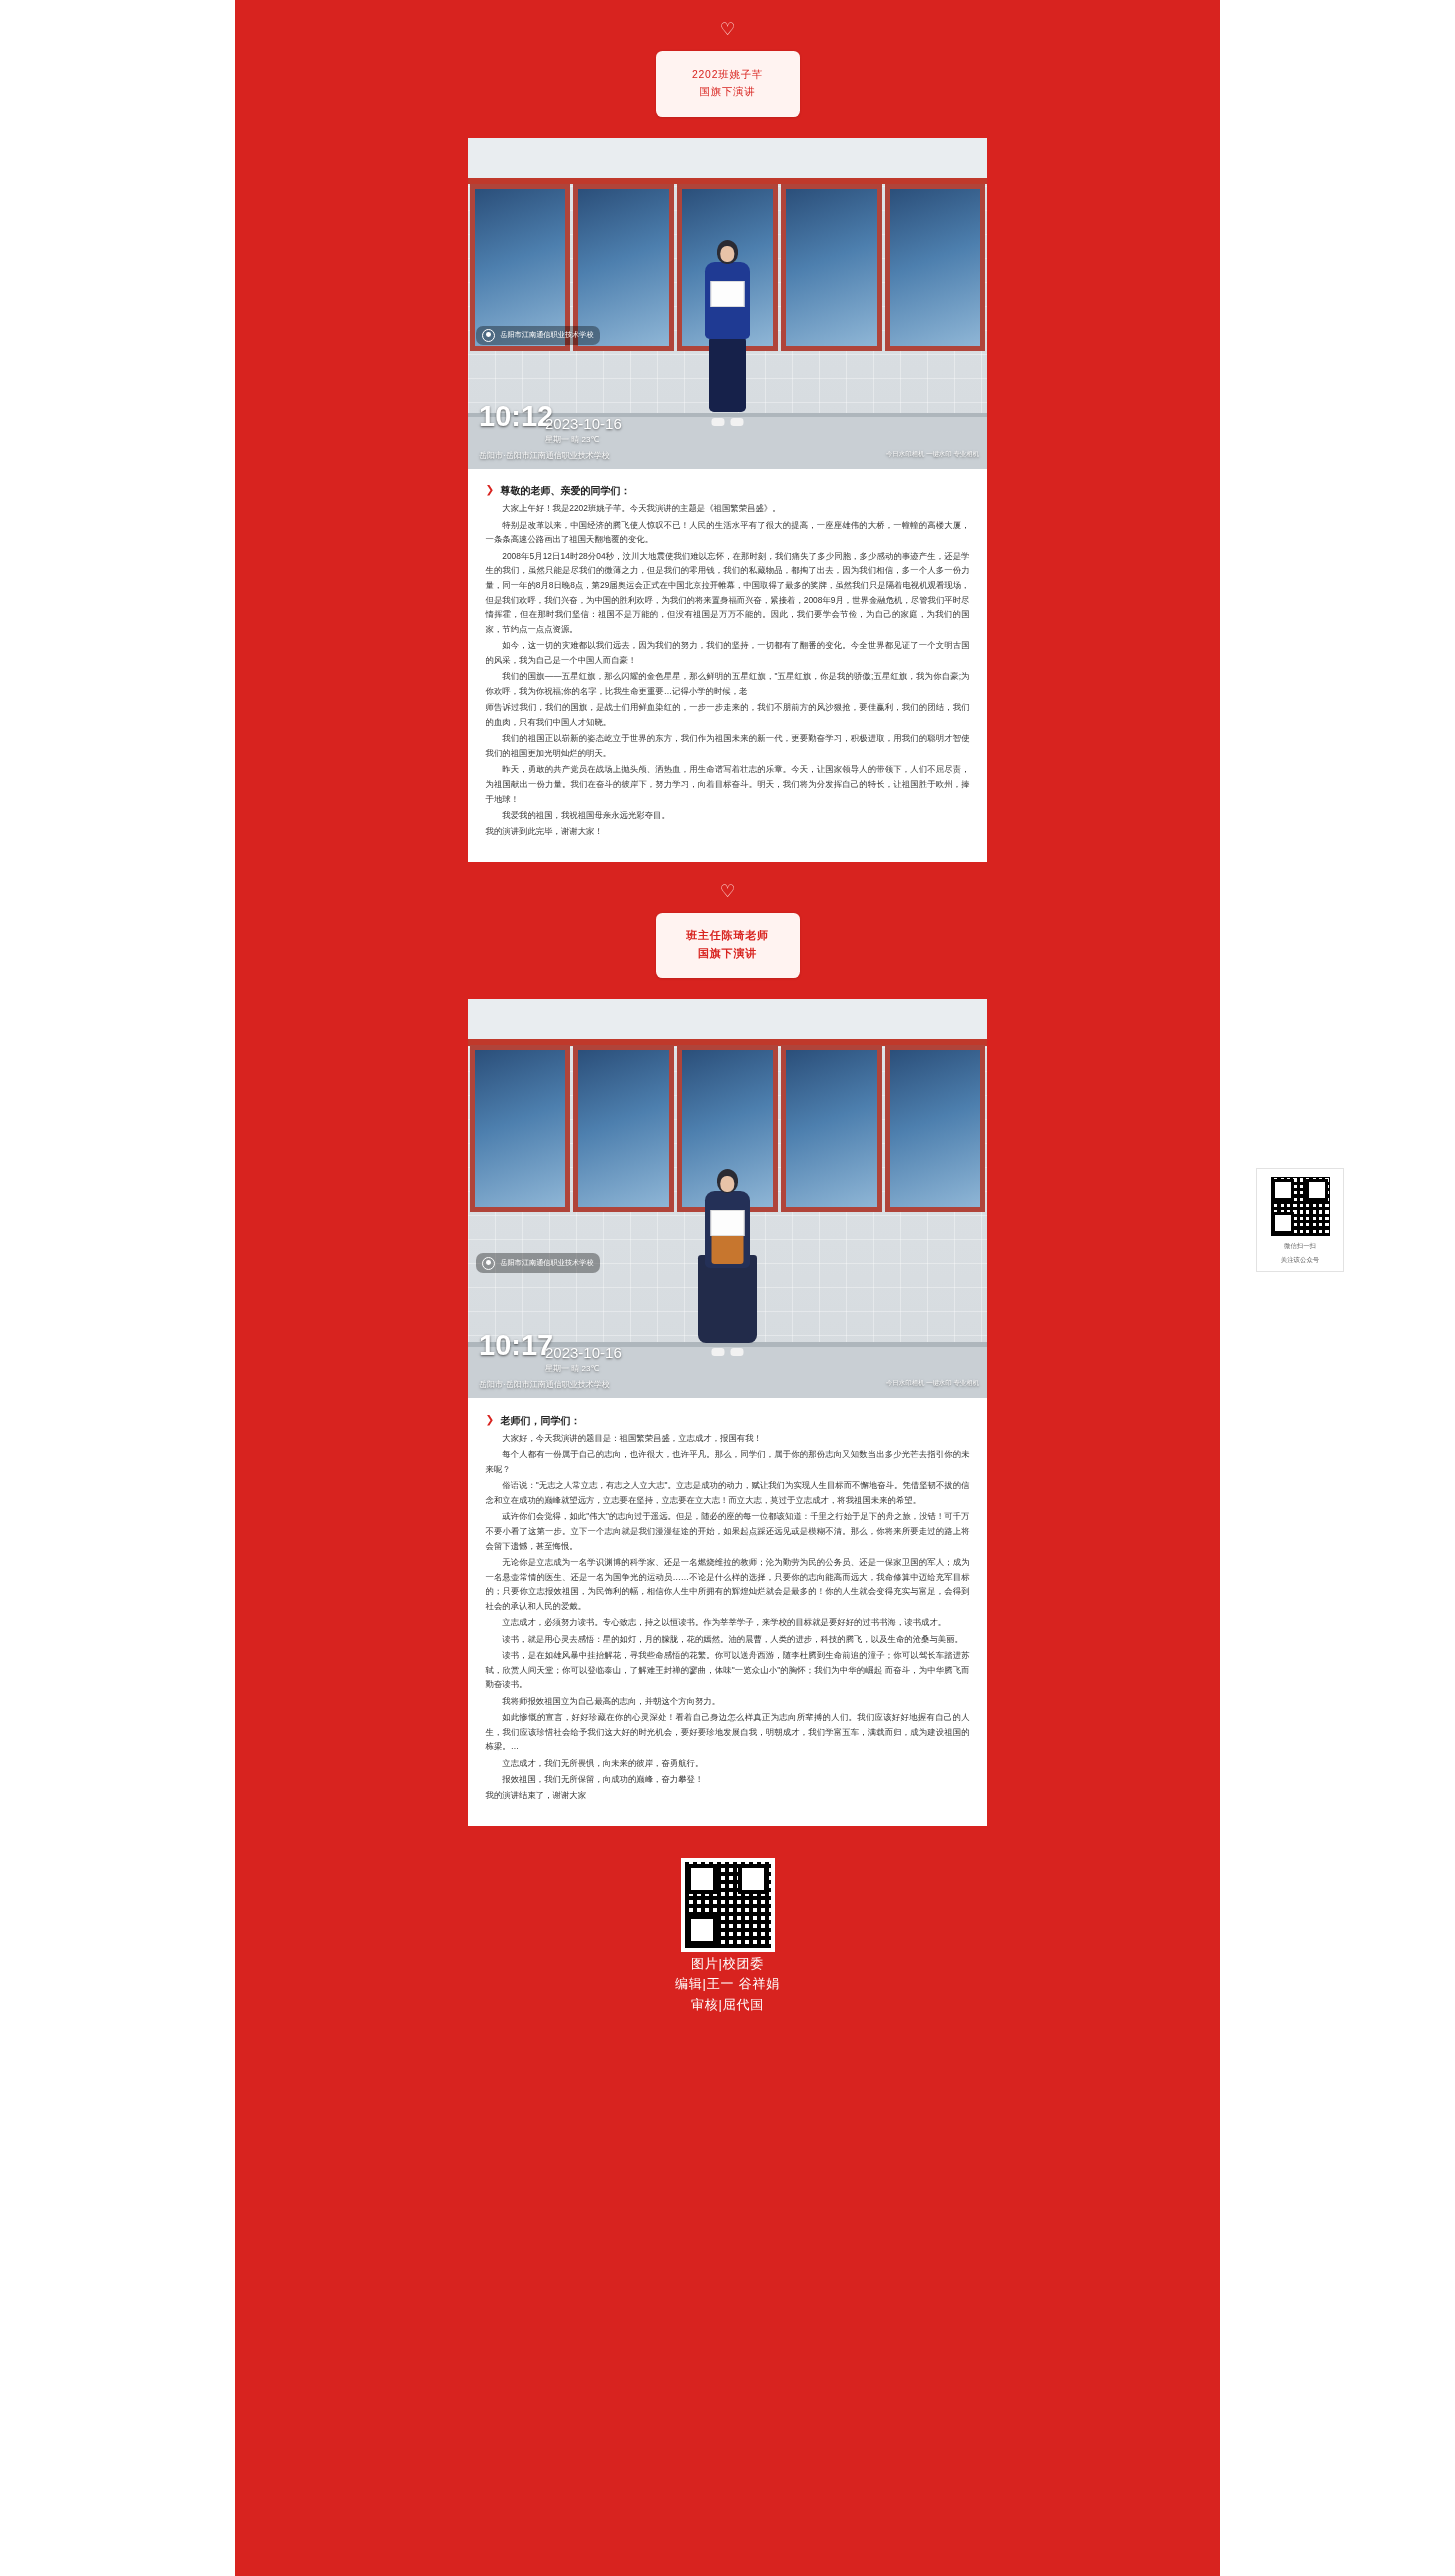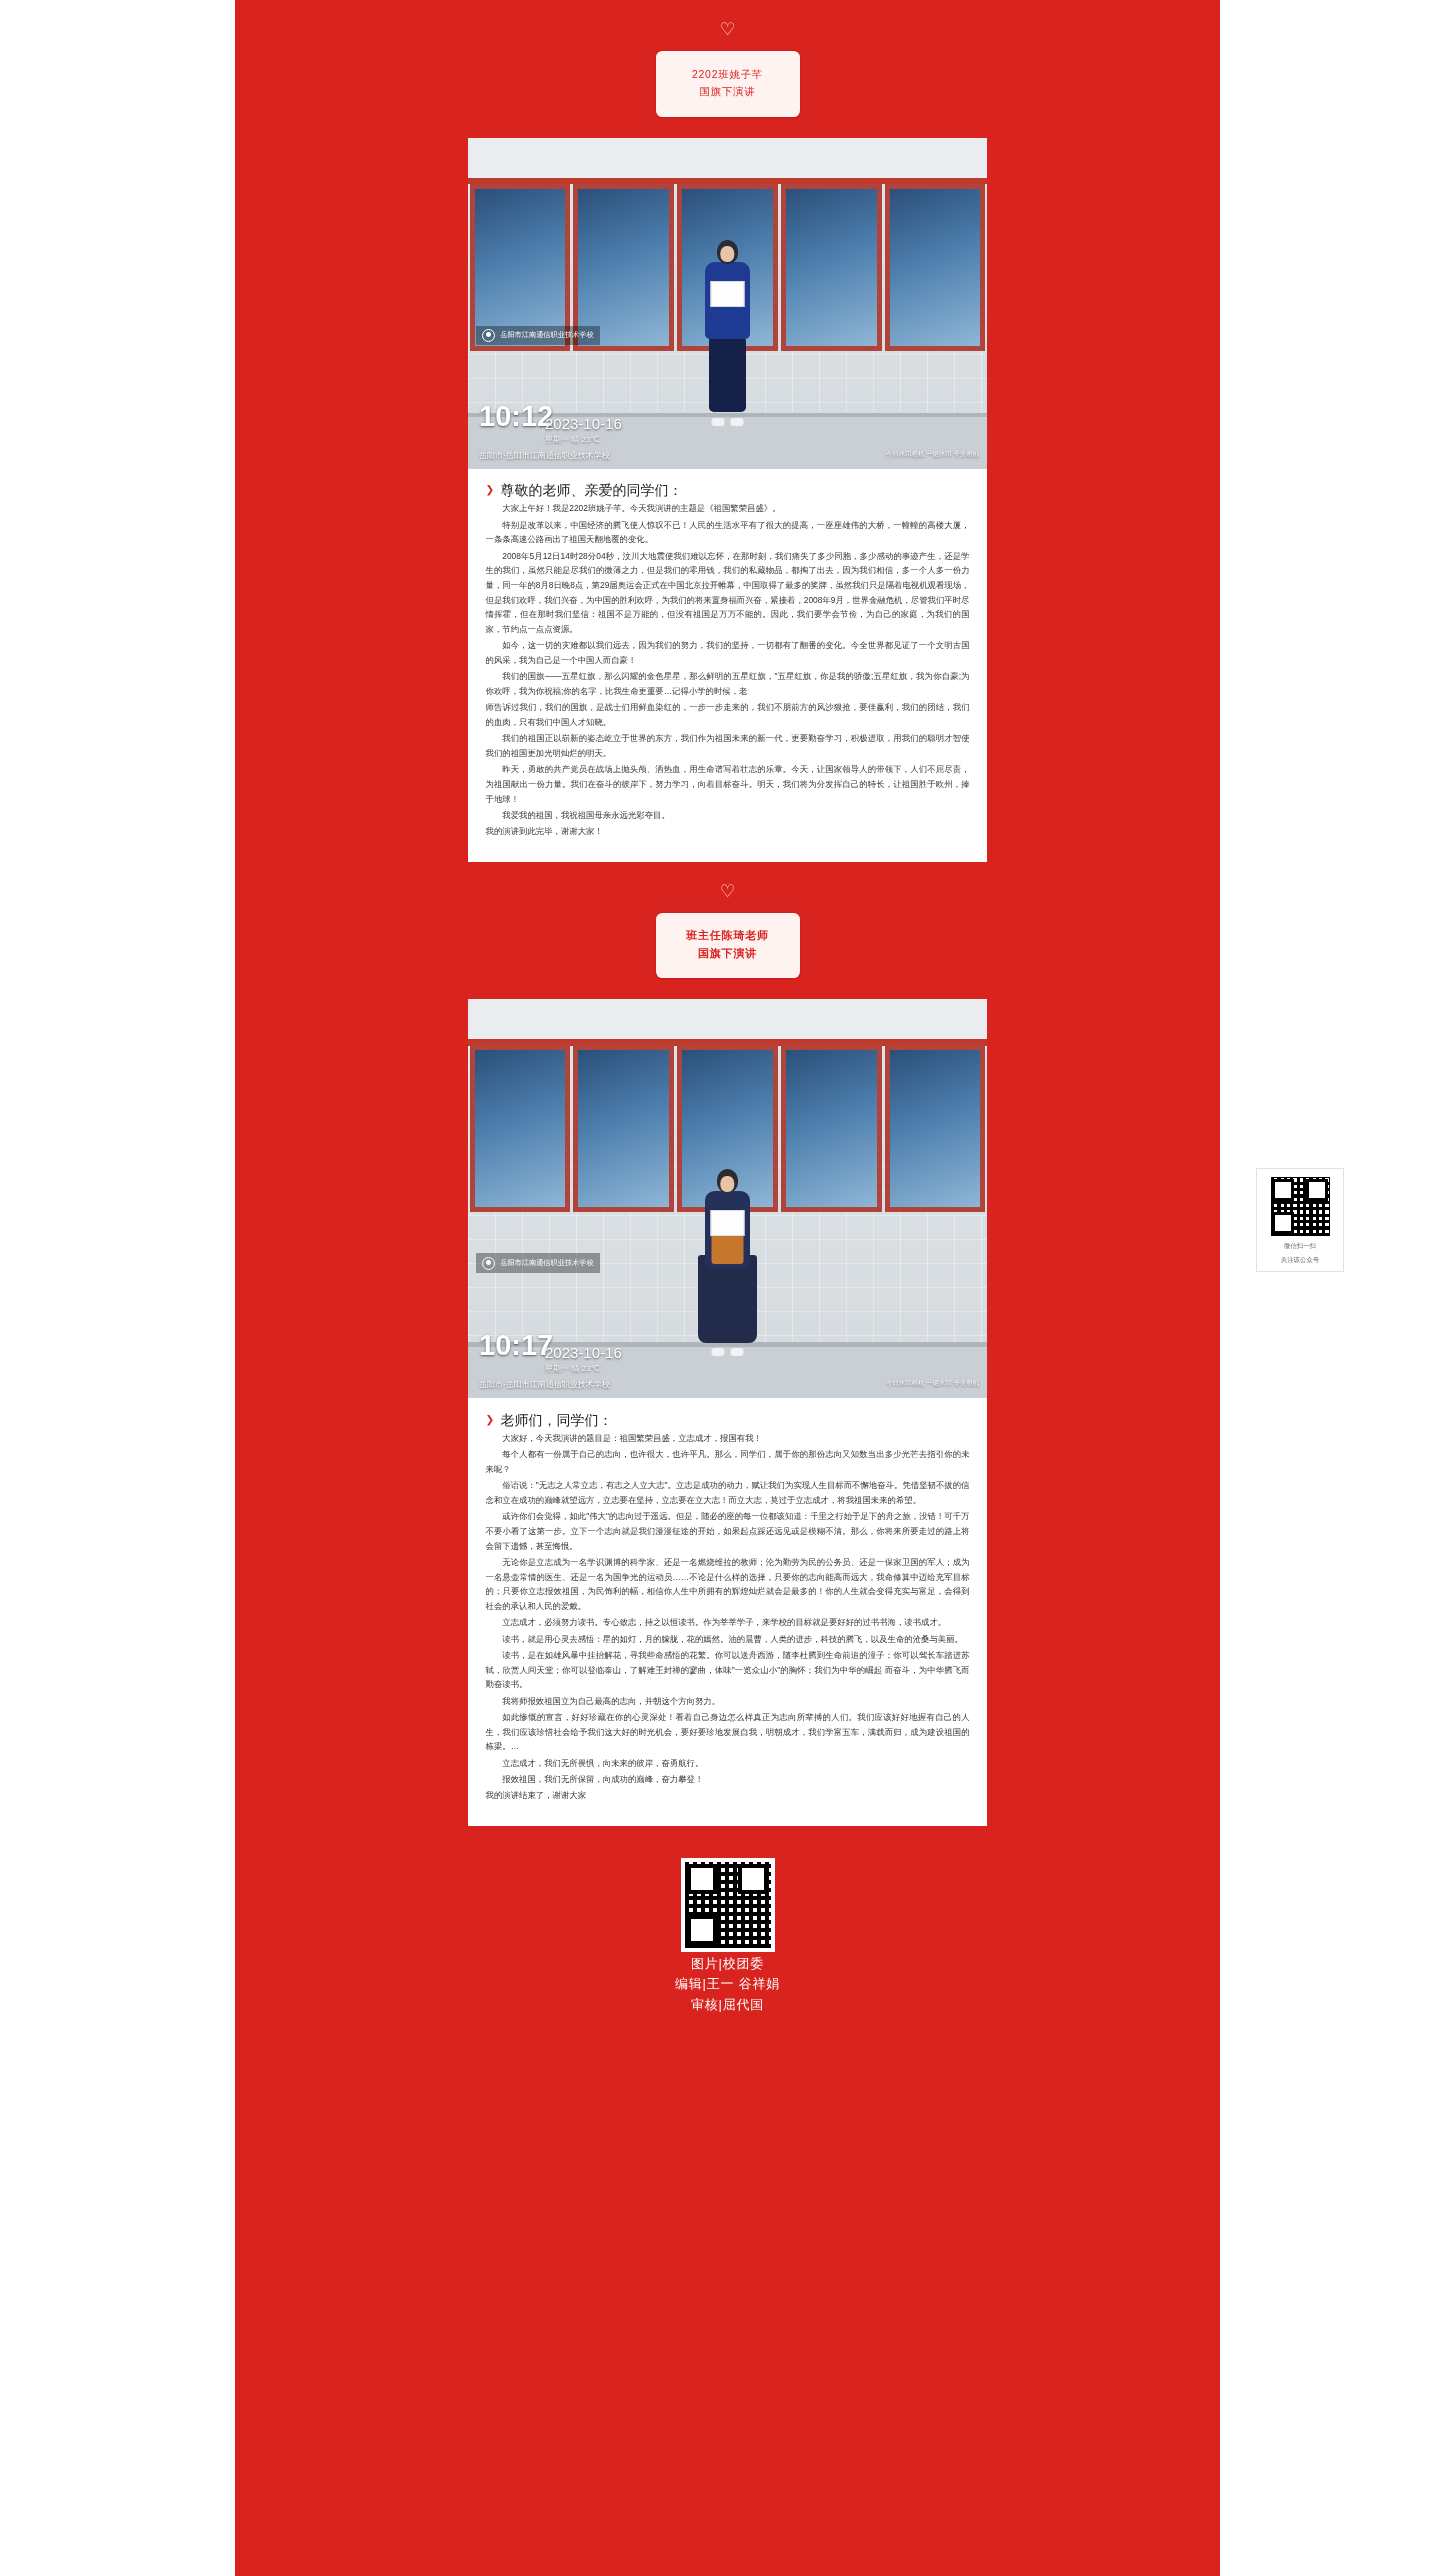--- a/index.html
+++ b/index.html
@@ -35,34 +35,34 @@
   .p-face{position:absolute;left:50%;transform:translateX(-50%);top:6.4px;width:14.4px;height:16px;background:#e8c3a8;border-radius:45%;}
   .p-body{position:absolute;left:50%;transform:translateX(-50%);top:22px;width:45px;height:77px;background:#1f3a93;border-radius:9.6px 9.6px 4.8px 4.8px;}
   .p-legs{position:absolute;left:50%;transform:translateX(-50%);top:96px;width:37px;height:76px;background:#16214a;border-radius:4.8px;}
   .p-paper{position:absolute;left:50%;transform:translateX(-50%);top:41px;width:32px;height:24px;background:#fdfdfd;border:0.8px solid #ddd;transform-origin:center;}
   .p-skirt{position:absolute;left:50%;transform:translateX(-50%);top:86px;width:59px;height:88px;background:#222b4a;border-radius:3.2px 3.2px 8px 8px;}
   .p-apron{position:absolute;left:50%;transform:translateX(-50%);top:49px;width:32px;height:46px;background:#c7762e;border-radius:3.2px;}
   .p-shoes{position:absolute;left:50%;transform:translateX(-50%);bottom:-4.8px;width:32px;height:9.6px;}
   .p-shoes i{position:absolute;width:12.8px;height:8px;background:#f2f2f2;border-radius:3.2px;}
   .p-shoes i:first-child{left:0;}.p-shoes i:last-child{right:0;}
   
-  .wm-top{position:absolute;left:8px;top:188px;display:flex;align-items:center;gap:4.8px;background:rgba(0,0,0,.35);padding:3.2px 6.4px;border-radius:0;}
+  .wm-top{position:absolute;left:8px;top:188px;display:flex;align-items:center;gap:4.8px;background:rgba(0,0,0,.35);padding:3.2px 6.4px;border-radius:7px;}
   .wm-top .dot{width:11px;height:11px;border-radius:50%;border:1.2px solid #fff;position:relative;}
   .wm-top .dot:after{content:"";position:absolute;left:2.4px;top:2.4px;width:4.8px;height:4.8px;border-radius:50%;background:#fff;}
   .wm-top .txt{color:#fff;font-size:7.2px;white-space:nowrap;}
   .wm-time{position:absolute;left:11px;bottom:38px;color:#fff;font-size:29px;font-weight:bold;text-shadow:0 0.8px 2.4px rgba(0,0,0,.6);line-height:1;}
   .wm-date{position:absolute;left:77px;bottom:37px;color:#fff;font-size:15px;text-shadow:0 0.8px 2.4px rgba(0,0,0,.6);}
   .wm-wea{position:absolute;left:77px;bottom:24px;color:#fff;font-size:8px;text-shadow:0 0.8px 2.4px rgba(0,0,0,.6);}
   .wm-addr{position:absolute;left:11px;bottom:8px;color:#fff;font-size:8px;text-shadow:0 0.8px 2.4px rgba(0,0,0,.6);}
   .wm-right{position:absolute;right:8px;bottom:9.6px;color:#fff;font-size:6.4px;text-align:right;line-height:10.4px;text-shadow:0 0.8px 2.4px rgba(0,0,0,.6);}
   
   .textcard{width:519px;margin:0 auto;background:#ffffff;padding:14.4px 17.5px 21px;box-sizing:border-box;}
   .lead{display:flex;align-items:flex-start;gap:6.4px;margin-bottom:3.2px;}
   .quotemark{color:#d8231f;font-size:10.4px;line-height:14.4px;}
-  .lead .t{color:#222;font-size:14px;font-weight:normal;line-height:15px;}
+  .lead .t{color:#222;font-size:10px;font-weight:bold;line-height:15px;}
   .para{color:#333;font-size:8.4px;line-height:14.7px;text-align:justify;text-indent:2em;margin:0 0 1.6px;}
   .para.noind{text-indent:0;}
   
   .qrside{position:absolute;left:1256px;top:1168px;width:88px;background:#fff;border:0.8px solid #e2e2e2;padding:8px 6.4px 6.4px;text-align:center;box-sizing:border-box;}
   .qrimg{width:59px;height:59px;margin:0 auto;background:
      repeating-linear-gradient(90deg,#000 0 3.2px,#fff 3.2px 6.4px),
      repeating-linear-gradient(0deg,#000 0 3.2px,transparent 3.2px 6.4px);
      background-blend-mode:multiply;position:relative;}
   .qrimg:before,.qrimg:after{content:"";position:absolute;width:16px;height:16px;border:3.2px solid #000;background:#fff;}
   .qrimg:before{left:1.6px;top:1.6px;}

